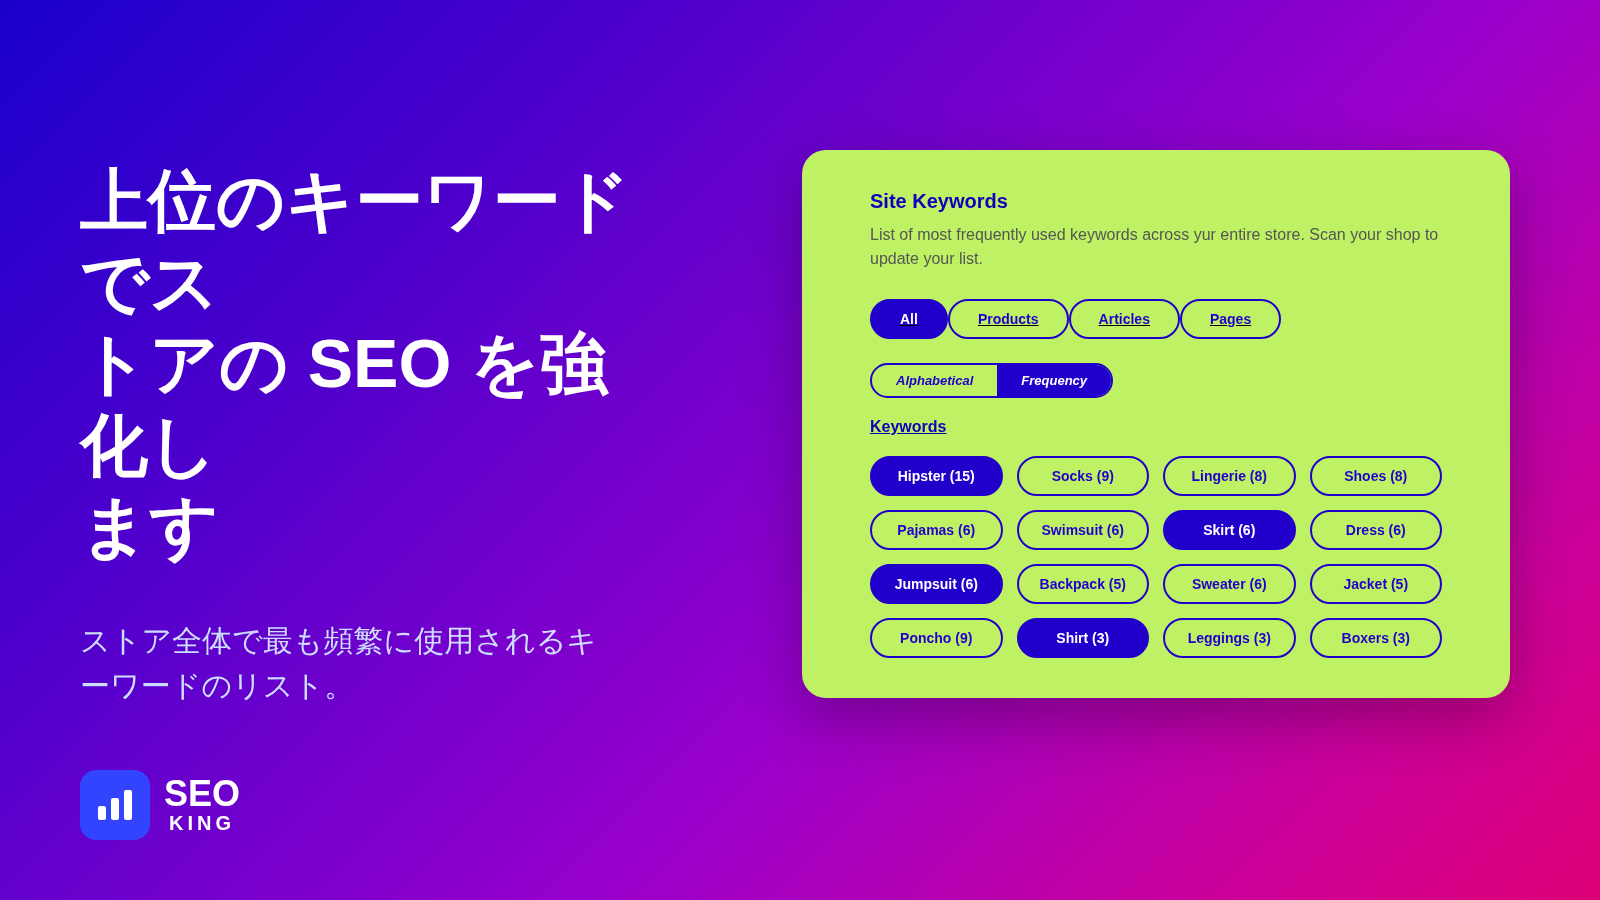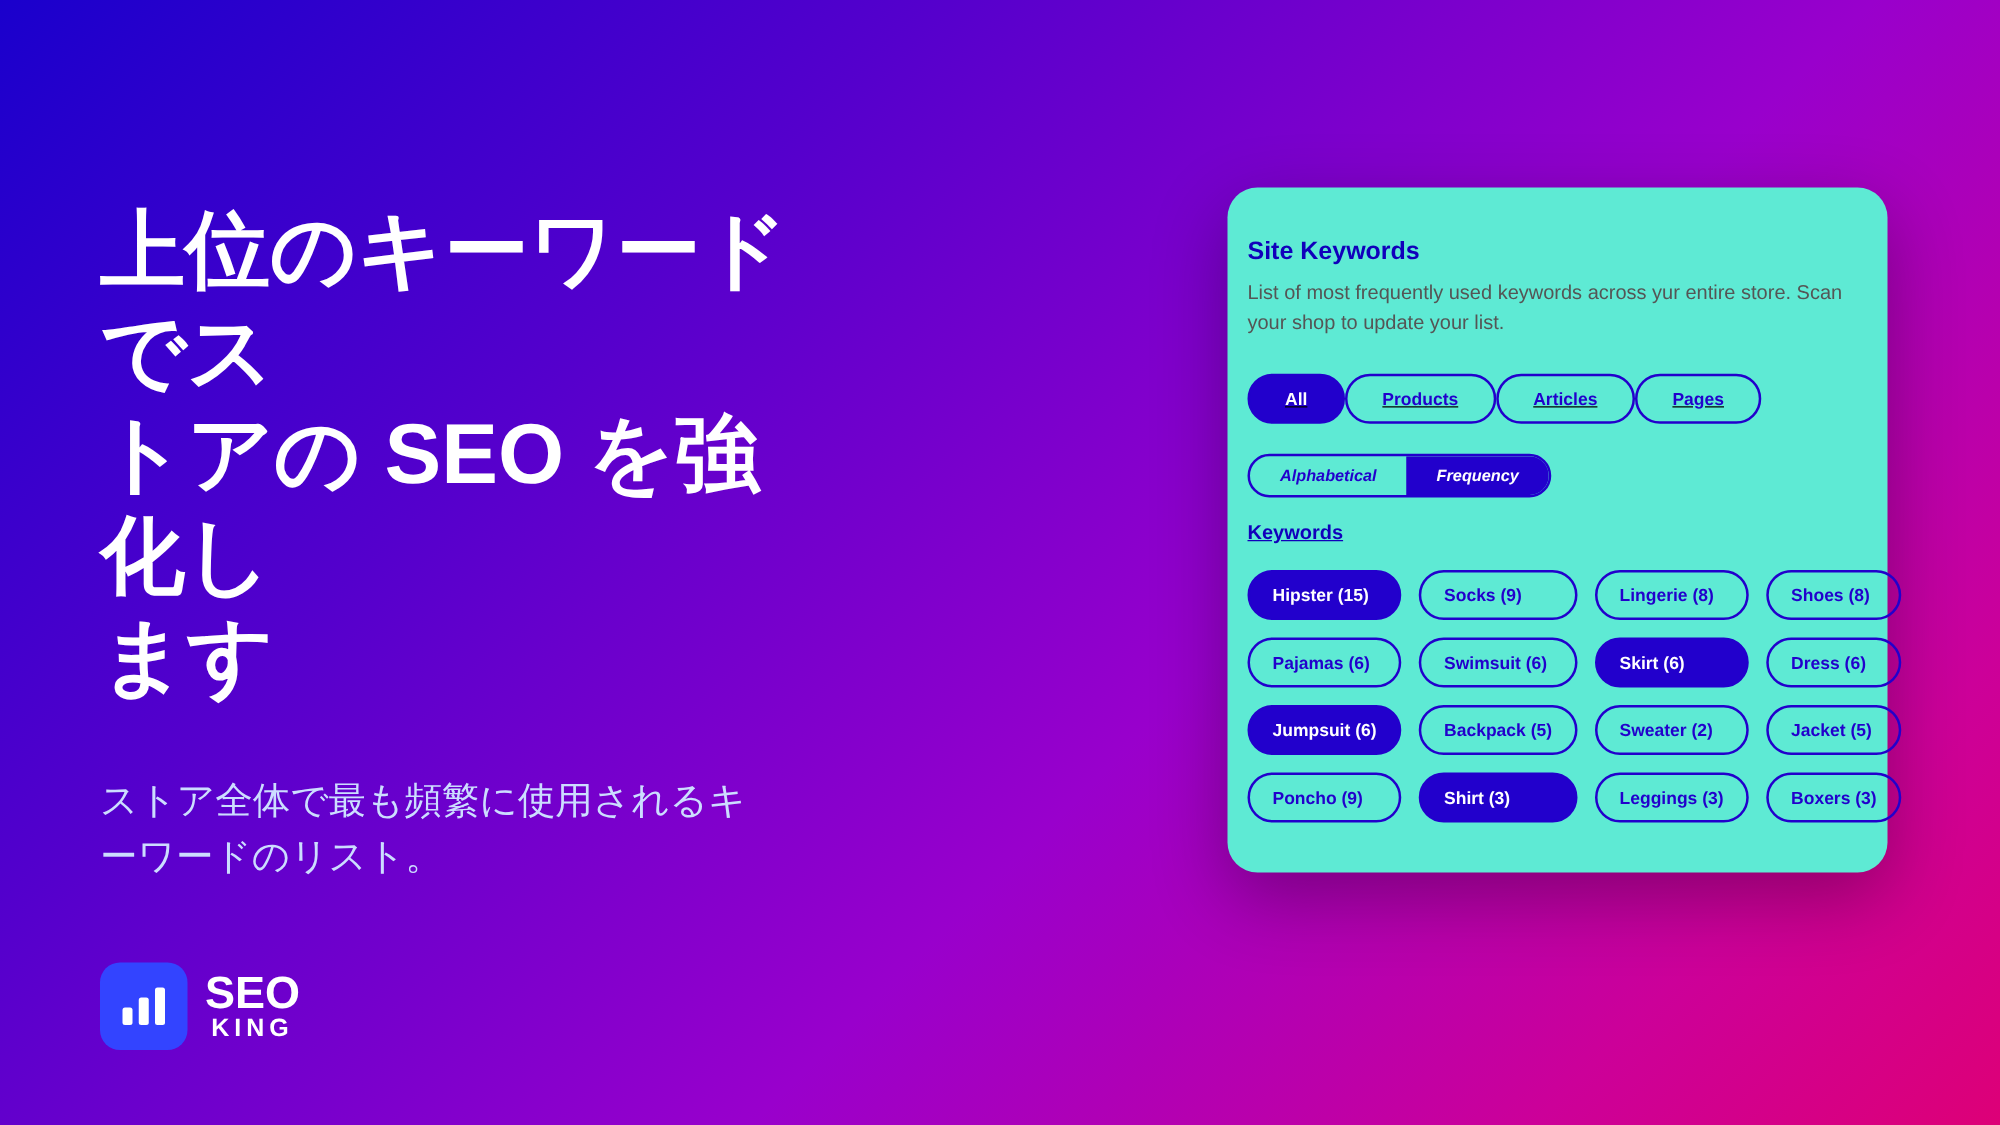--- a/index.html
+++ b/index.html
@@ -70,24 +70,24 @@
       font-size: 20px;
       font-weight: 700;
       color: #ffffff;
       letter-spacing: 4px;
     }
 
     .card {
       position: absolute;
       right: 90px;
       top: 150px;
-      width: 528px;
-      background: #5eead4;
+      width: 708px;
+      background: #bef264;
       border-radius: 24px;
-      padding: 40px 16px;
+      padding: 40px 68px;
       box-shadow: 0 20px 60px rgba(0,0,0,0.3);
     }
 
     .card-title {
       font-size: 20px;
       font-weight: 800;
       color: #1100bb;
       margin-bottom: 10px;
     }
 
@@ -163,21 +163,21 @@
     }
 
     .keyword-tag {
       padding: 10px 18px;
       border-radius: 50px;
       border: 2px solid #2200cc;
       font-size: 14px;
       font-weight: 600;
       color: #2200cc;
       background: transparent;
-      text-align: left;
+      text-align: center;
       cursor: pointer;
       white-space: nowrap;
     }
 
     .keyword-tag.active {
       background: #2200cc;
       color: #ffffff;
       border-color: #2200cc;
     }
   </style>
@@ -227,21 +227,21 @@
     <button class="keyword-tag">Lingerie (8)</button>
     <button class="keyword-tag">Shoes (8)</button>
 
     <button class="keyword-tag">Pajamas (6)</button>
     <button class="keyword-tag">Swimsuit (6)</button>
     <button class="keyword-tag active">Skirt (6)</button>
     <button class="keyword-tag">Dress (6)</button>
 
     <button class="keyword-tag active">Jumpsuit (6)</button>
     <button class="keyword-tag">Backpack (5)</button>
-    <button class="keyword-tag">Sweater (2)</button>
+    <button class="keyword-tag">Sweater (6)</button>
     <button class="keyword-tag">Jacket (5)</button>
 
     <button class="keyword-tag">Poncho (9)</button>
     <button class="keyword-tag active">Shirt (3)</button>
     <button class="keyword-tag">Leggings (3)</button>
     <button class="keyword-tag">Boxers (3)</button>
   </div>
 </div>
 
 </body></html>

